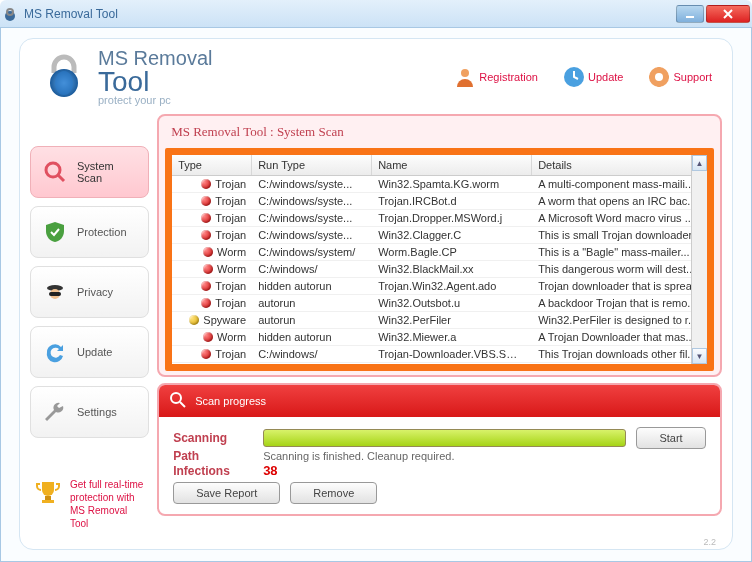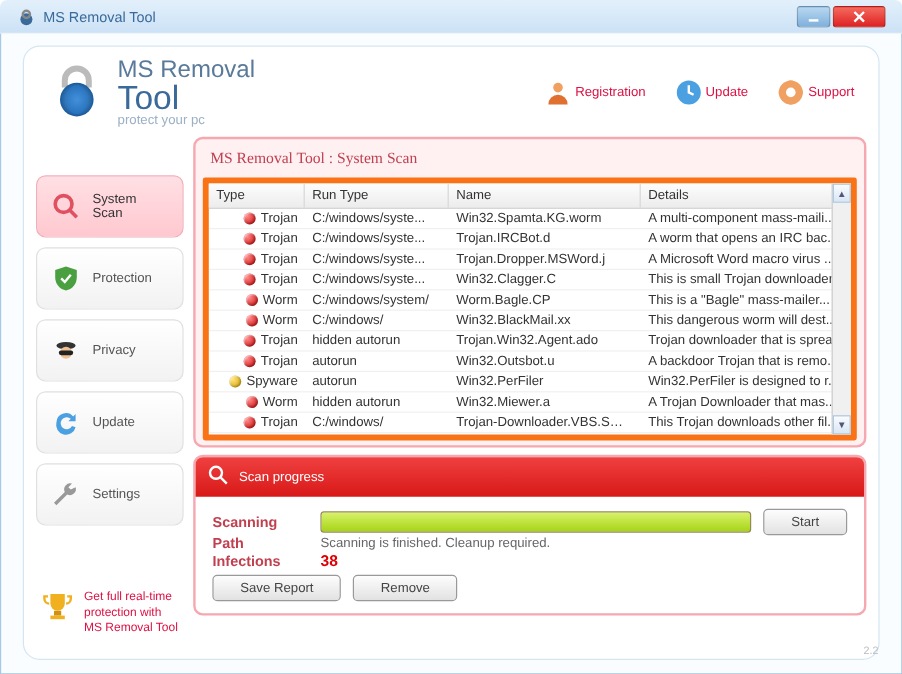--- a/index.html
+++ b/index.html
@@ -1,18 +1,18 @@
 <!DOCTYPE html>
 <html><head>
 <meta charset="utf-8">
 <style>
 * { margin: 0; padding: 0; box-sizing: border-box; font-family: Tahoma, Arial, sans-serif; font-size: 11px; }
 body { background: #fff; width: 752px; height: 562px; overflow: hidden; }
 
-.titlebar { height: 28px; background: linear-gradient(#e3f0fb, #cce2f6); border-bottom: 1px solid #a8c8e4; display: flex; align-items: center; padding: 0 14px; border-radius: 6px 6px 0 0; }
+.titlebar { height: 28px; background: linear-gradient(#e3f0fb, #cce2f6); border-bottom: 1px solid #a8c8e4; display: flex; align-items: center; padding: 0 2px; border-radius: 6px 6px 0 0; }
 .titlebar .icon-sm { width: 16px; height: 16px; margin-right: 6px; display: inline-flex; }
 .titlebar .title { color: #3a6a9a; font-size: 12px; flex: 1; }
 .winbtns { display: flex; gap: 2px; }
 .winbtn { width: 28px; height: 18px; border-radius: 3px; display: flex; align-items: center; justify-content: center; color: #fff; font-weight: bold; border: 1px solid rgba(0,0,0,.2); cursor: pointer; }
 .winbtn.min { background: linear-gradient(#b8d8f0, #7fb0dc); }
 .winbtn.close { background: linear-gradient(#f56b5e, #d22); width: 44px; }
 
 .window-body { border: 1px solid #a8c8e4; border-top: none; height: 534px; background: #fafdff; padding: 10px 18px 4px; }
 
 .inner { border: 1px solid #d5e6f3; border-radius: 14px; height: 512px; background: #fff; padding: 8px 10px 4px; position: relative; }
@@ -36,21 +36,21 @@
 .sbtn.active { background: linear-gradient(#ffe0e4, #ffc8d0); color: #333; border-color: #f0b0b8; margin-top: 32px; }
 .sbtn .sicon { width: 24px; height: 24px; flex-shrink: 0; }
 .promo { margin-top: auto; display: flex; gap: 8px; padding: 4px; align-items: flex-start; }
 .promo .picon { width: 28px; height: 28px; flex-shrink: 0; }
 .promo .ptext { color: #d14; font-size: 10px; line-height: 13px; }
 
 .main { flex: 1; display: flex; flex-direction: column; gap: 6px; }
 .panel { border: 2px solid #f5a8b0; border-radius: 8px; background: #fff0f2; padding: 4px 6px; }
 .panel-title { color: #c04050; font-size: 13px; padding: 4px 6px 8px; font-family: Liberation Serif, serif; }
 
-.tablewrap { background: #fff; border: 5px solid #f97316; border-radius: 2px; position: relative; }
+.tablewrap { background: #fff; border: 7px solid #f97316; border-radius: 2px; position: relative; }
 .thead { display: flex; background: linear-gradient(#fdfdfd, #ececec); border-bottom: 1px solid #ccc; }
 .th { padding: 4px 6px; border-right: 1px solid #d8d8d8; color: #333; font-size: 11px; }
 .th.c1 { width: 80px; } .th.c2 { width: 120px; } .th.c3 { width: 160px; } .th.c4 { flex: 1; }
 .tbody { height: 188px; overflow: hidden; }
 .tr { display: flex; border-bottom: 1px solid #f0f0f0; }
 .td { padding: 2px 6px; font-size: 11px; color: #333; white-space: nowrap; overflow: hidden; text-overflow: ellipsis; justify-content: flex-end; }
 .td.c1 { width: 80px; display: flex; align-items: center; gap: 4px; }
 .td.c2 { width: 120px; } .td.c3 { width: 160px; } .td.c4 { flex: 1; }
 .dot { width: 10px; height: 10px; border-radius: 50%; display: inline-block; box-shadow: inset -1px -1px 2px rgba(0,0,0,.3), inset 1px 1px 1px rgba(255,255,255,.5); }
 .dot.red { background: radial-gradient(circle at 30% 30%, #ff8a8a, #c00); }
@@ -63,21 +63,21 @@
 .pp-head { background: linear-gradient(#f04040, #d81818); border-radius: 6px 6px 0 0; padding: 6px 10px; display: flex; align-items: center; gap: 8px; color: #fff; font-size: 14px; }
 .pp-body { padding: 10px 14px; display: grid; grid-template-columns: 80px 1fr 70px; gap: 0 10px; align-items: center; }
 .pp-label { color: #c04050; font-weight: bold; font-size: 12px; }
 .pbar { height: 18px; border: 1px solid #958a56; border-radius: 3px; background: linear-gradient(#d8f26a, #a6d416); }
 .btn { height: 22px; padding: 0 14px; border: 1px solid #999; border-radius: 4px; background: linear-gradient(#fdfdfd, #e2e2e2); color: #444; cursor: pointer; font-size: 11px; }
 .pp-status { color: #666; font-size: 11px; }
 .pp-count { color: #d00; font-weight: bold; font-size: 13px; }
 .pp-btns { grid-column: 1 / 4; display: flex; gap: 10px; margin-top: 4px; }
 .btn.wide { padding: 0 22px; }
 
-.footer-ver { position: absolute; bottom: 2px; right: 0; color: #bbb; font-size: 9px; }
+.footer-ver { position: absolute; bottom: 2px; right: 16px; color: #bbb; font-size: 9px; }
 </style>
 </head>
 <body>
 
 <div class="titlebar">
   <span class="icon-sm">
     <svg viewBox="0 0 16 16">
         <circle cx="8" cy="10" r="5" fill="#3a6a9a"></circle>
         <rect x="5" y="3" width="6" height="6" rx="3" fill="none" stroke="#888" stroke-width="2"></rect>
       </svg>

